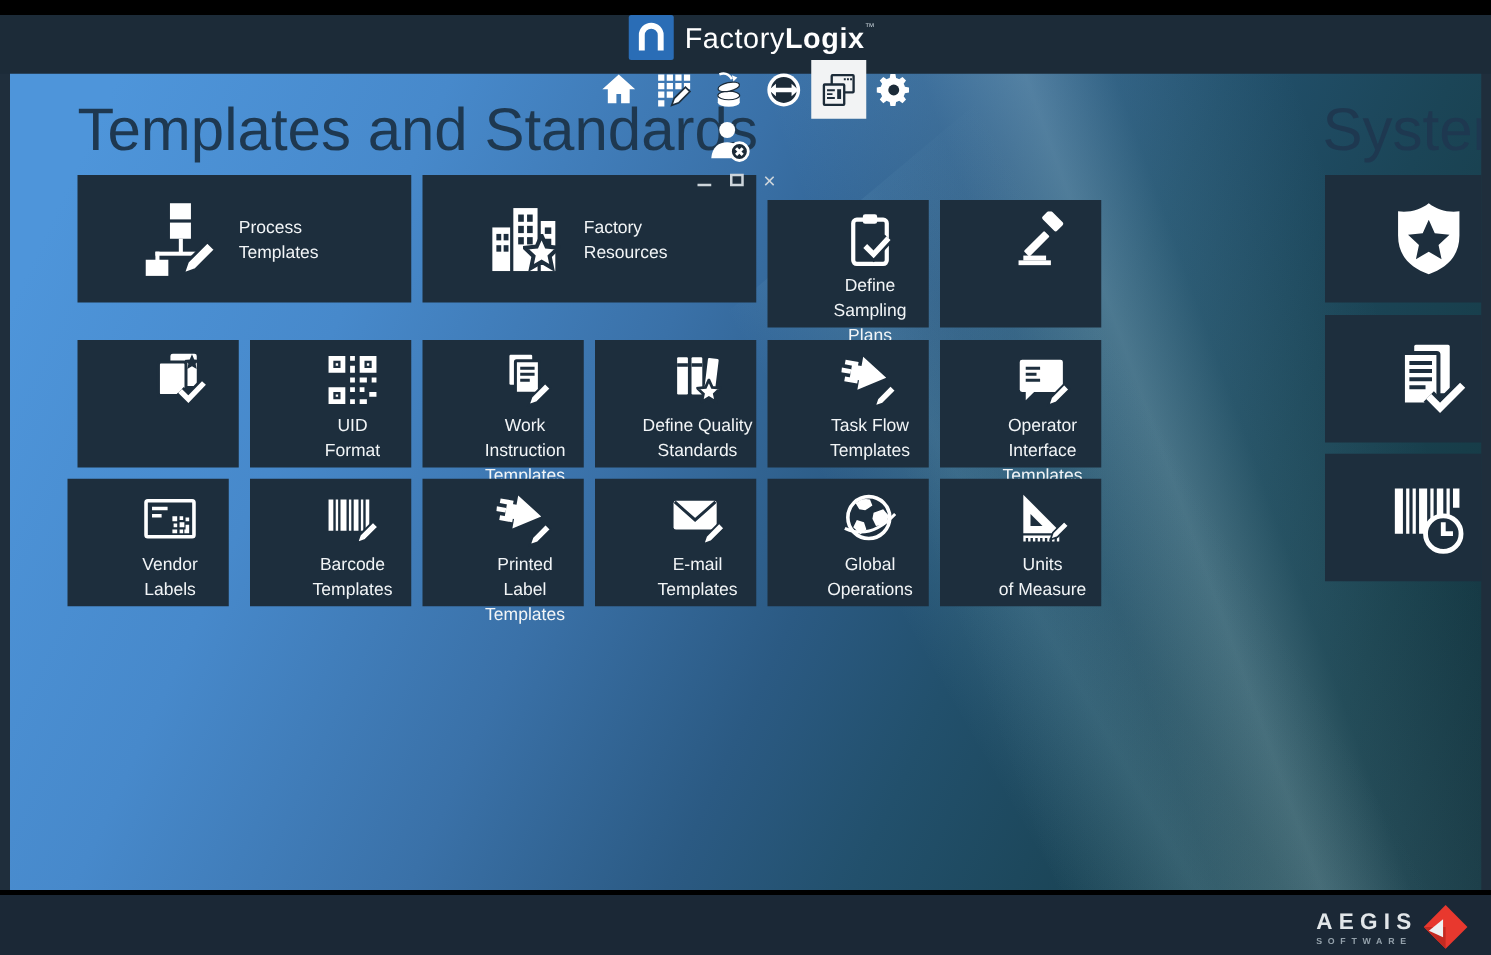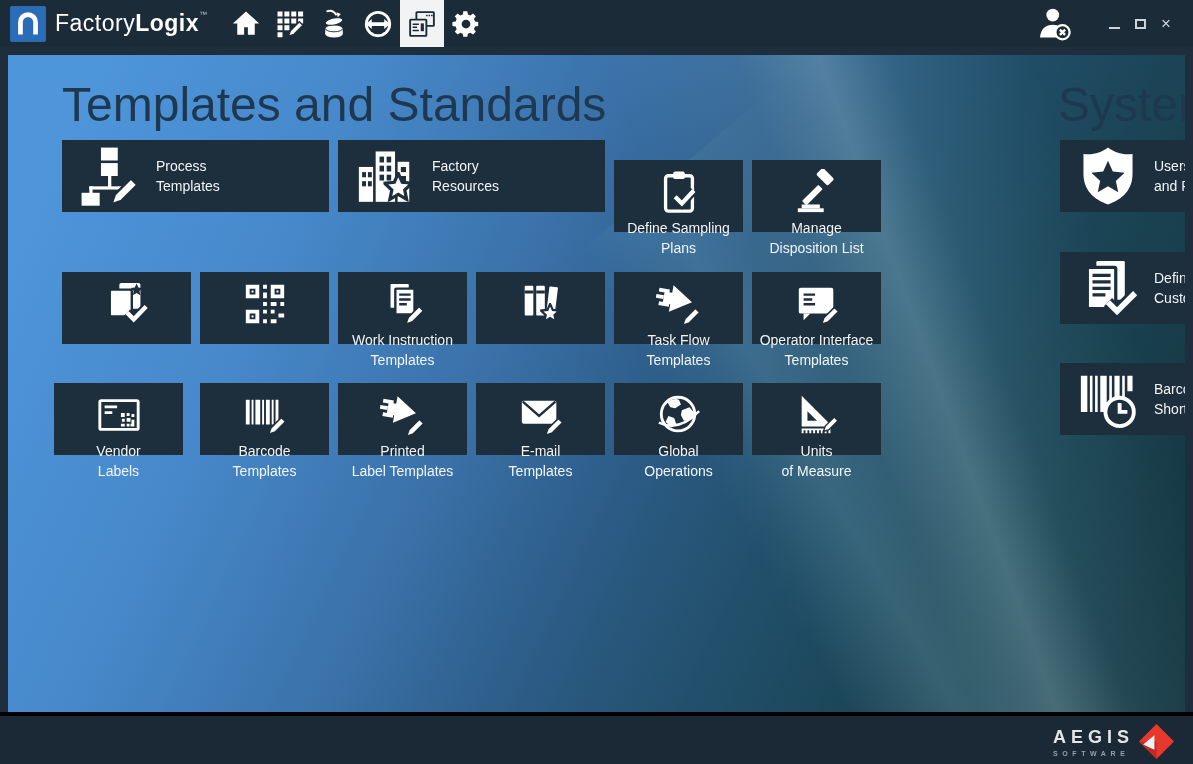--- a/index.html
+++ b/index.html
@@ -7,22 +7,22 @@
     --bar:#1c2b38;
     --frame:#1f2e3c;
     --bbar:#1b2836;
   }
   *{margin:0;padding:0;box-sizing:border-box;}
   html,body{width:1193px;height:764px;overflow:hidden;background:#000;
     font-family:"Liberation Sans",sans-serif;-webkit-font-smoothing:antialiased;}
   body{position:relative;}
 
   
-  .topbar{position:absolute;left:0;top:0;width:1193px;height:47px;background:var(--bar);
-    display:flex;align-items:center;z-index:5;}
+  .topbar{position:absolute;left:0;top:12px;width:1193px;height:47px;background:var(--bar);
+    display:flex;align-items:center;z-index:5;flex-direction:column;}
   .brand{display:flex;align-items:center;margin-left:10px;}
   .logo-sq{width:36px;height:36px;background:#2a6db6;border-radius:2px;
     display:flex;align-items:center;justify-content:center;}
   .brand-text{color:#fff;font-size:23px;margin-left:9px;letter-spacing:.5px;white-space:nowrap;}
   .brand-text .ft{font-weight:300;}
   .brand-text .fb{font-weight:700;}
   .brand-text sup{font-size:8px;color:#b9c4cc;vertical-align:top;line-height:10px;}
   .mainnav{display:flex;align-items:center;height:47px;margin-left:16px;}
   .nav-item{width:44px;height:47px;display:flex;align-items:center;justify-content:center;cursor:pointer;}
   .nav-item svg{width:30px;height:30px;}
@@ -47,21 +47,21 @@
   .main::after{content:"";position:absolute;left:30%;top:10%;width:90%;height:130%;
     background:linear-gradient(100deg,transparent 40%,rgba(160,215,230,.14) 48%,rgba(160,215,230,.05) 53%,transparent 62%);
     transform:rotate(-40deg);z-index:1;pointer-events:none;}
 
   .sect-title{position:absolute;font-size:48px;font-weight:300;color:#1e3850;
     letter-spacing:0;z-index:2;white-space:nowrap;}
   #t-title{left:54px;top:22px;}
   #s-title{left:1050px;top:22px;}
 
   
-  .tile{position:absolute;height:72px;background:var(--tile);cursor:pointer;z-index:2;}
+  .tile{position:absolute;height:102px;background:var(--tile);cursor:pointer;z-index:2;padding-left:35px;}
   .tile.w{width:267px;display:flex;align-items:center;}
   .tile.s{width:129px;text-align:center;margin-top:20px;}
   .tile .ico{flex:none;}
   .tile.w .ico{width:62px;height:62px;margin-left:17px;}
   .tile.w .lbl{margin-left:15px;font-size:14px;line-height:20px;color:#f2f5f7;text-align:left;}
   .tile.s .ico{width:46px;height:46px;margin:9px auto 3px;display:block;}
   .tile.s .lbl{font-size:14px;line-height:20px;color:#f2f5f7;}
   .lbl span{display:block;}
 
   
@@ -358,49 +358,53 @@
         </svg>
     <div class="lbl">
           <span>Define Sampling</span>
           <span>Plans</span>
         </div>
   </div>
   <div class="tile s" style="left:744px;top:85px">
     <svg class="ico">
           <use href="#i-gavel"></use>
         </svg>
-    <div class="lbl">
-          <span>Manage</span>
-          <span>Disposition List</span>
-        </div>
   </div>
 
   <div class="tile s" style="left:54px;top:197px">
     <svg class="ico">
           <use href="#i-appr-docs"></use>
         </svg>
   </div>
   <div class="tile s" style="left:192px;top:197px">
     <svg class="ico">
           <use href="#i-qr"></use>
         </svg>
+    <div class="lbl">
+          <span>UID</span>
+          <span>Format</span>
+        </div>
   </div>
   <div class="tile s" style="left:330px;top:197px">
     <svg class="ico">
           <use href="#i-doc-pencil"></use>
         </svg>
     <div class="lbl">
           <span>Work Instruction</span>
           <span>Templates</span>
         </div>
   </div>
   <div class="tile s" style="left:468px;top:197px">
     <svg class="ico">
           <use href="#i-books"></use>
         </svg>
+    <div class="lbl">
+          <span>Define Quality</span>
+          <span>Standards</span>
+        </div>
   </div>
   <div class="tile s" style="left:606px;top:197px">
     <svg class="ico">
           <use href="#i-arrow-pencil"></use>
         </svg>
     <div class="lbl">
           <span>Task Flow</span>
           <span>Templates</span>
         </div>
   </div>

